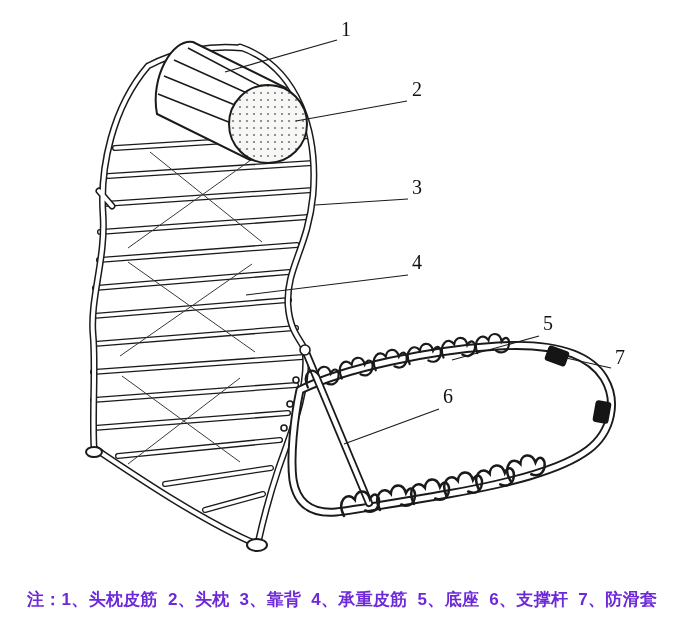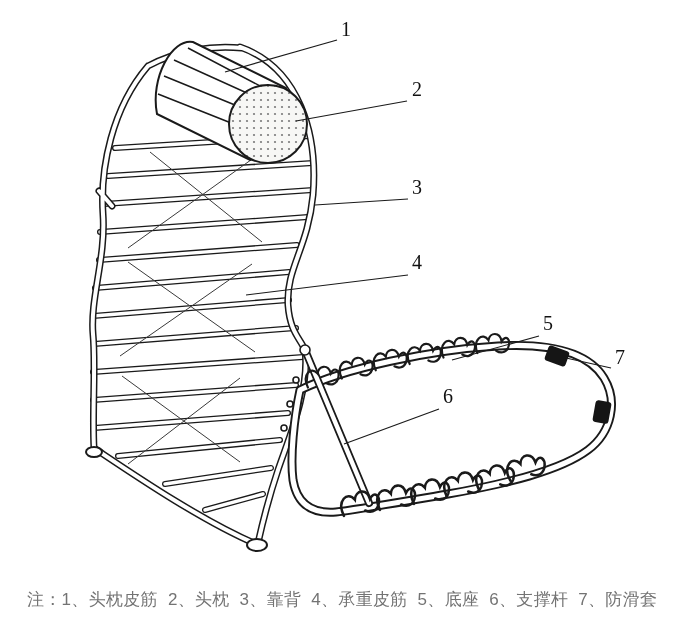--- a/index.html
+++ b/index.html
@@ -16,21 +16,21 @@
   .strap-inner{fill:none;stroke:#ffffff;stroke-width:3.4;stroke-linecap:round;}
   .lace{stroke:#3a3a3a;stroke-width:1;fill:none;}
   .outline{stroke:#1a1a1a;stroke-width:2;fill:#ffffff;}
   .thin{stroke:#1a1a1a;stroke-width:1.5;fill:none;}
   .hook{stroke:#1a1a1a;stroke-width:2.2;fill:none;stroke-linecap:round;}
   .hole{fill:#ffffff;stroke:#1a1a1a;stroke-width:1.6;}
   .foot{fill:#ffffff;stroke:#1a1a1a;stroke-width:2;}
   .leader{stroke:#1a1a1a;stroke-width:1.2;fill:none;}
   .callout-num{font-family:"Liberation Serif",serif;font-size:20px;fill:#111111;}
   .caption{position:absolute;left:27px;top:588px;width:665px;
-           font-size:17px;line-height:1.45;font-weight:400;color:#737373;
+           font-size:17px;line-height:1.45;font-weight:700;color:#6d28d9;
            letter-spacing:.3px;white-space:pre;}
 </style>
 </head>
 <body>
 
 <div class="page">
 
   <svg width="700" height="580" viewBox="0 0 700 580">
     <defs>
       <pattern id="dots" width="7" height="7" patternUnits="userSpaceOnUse">

